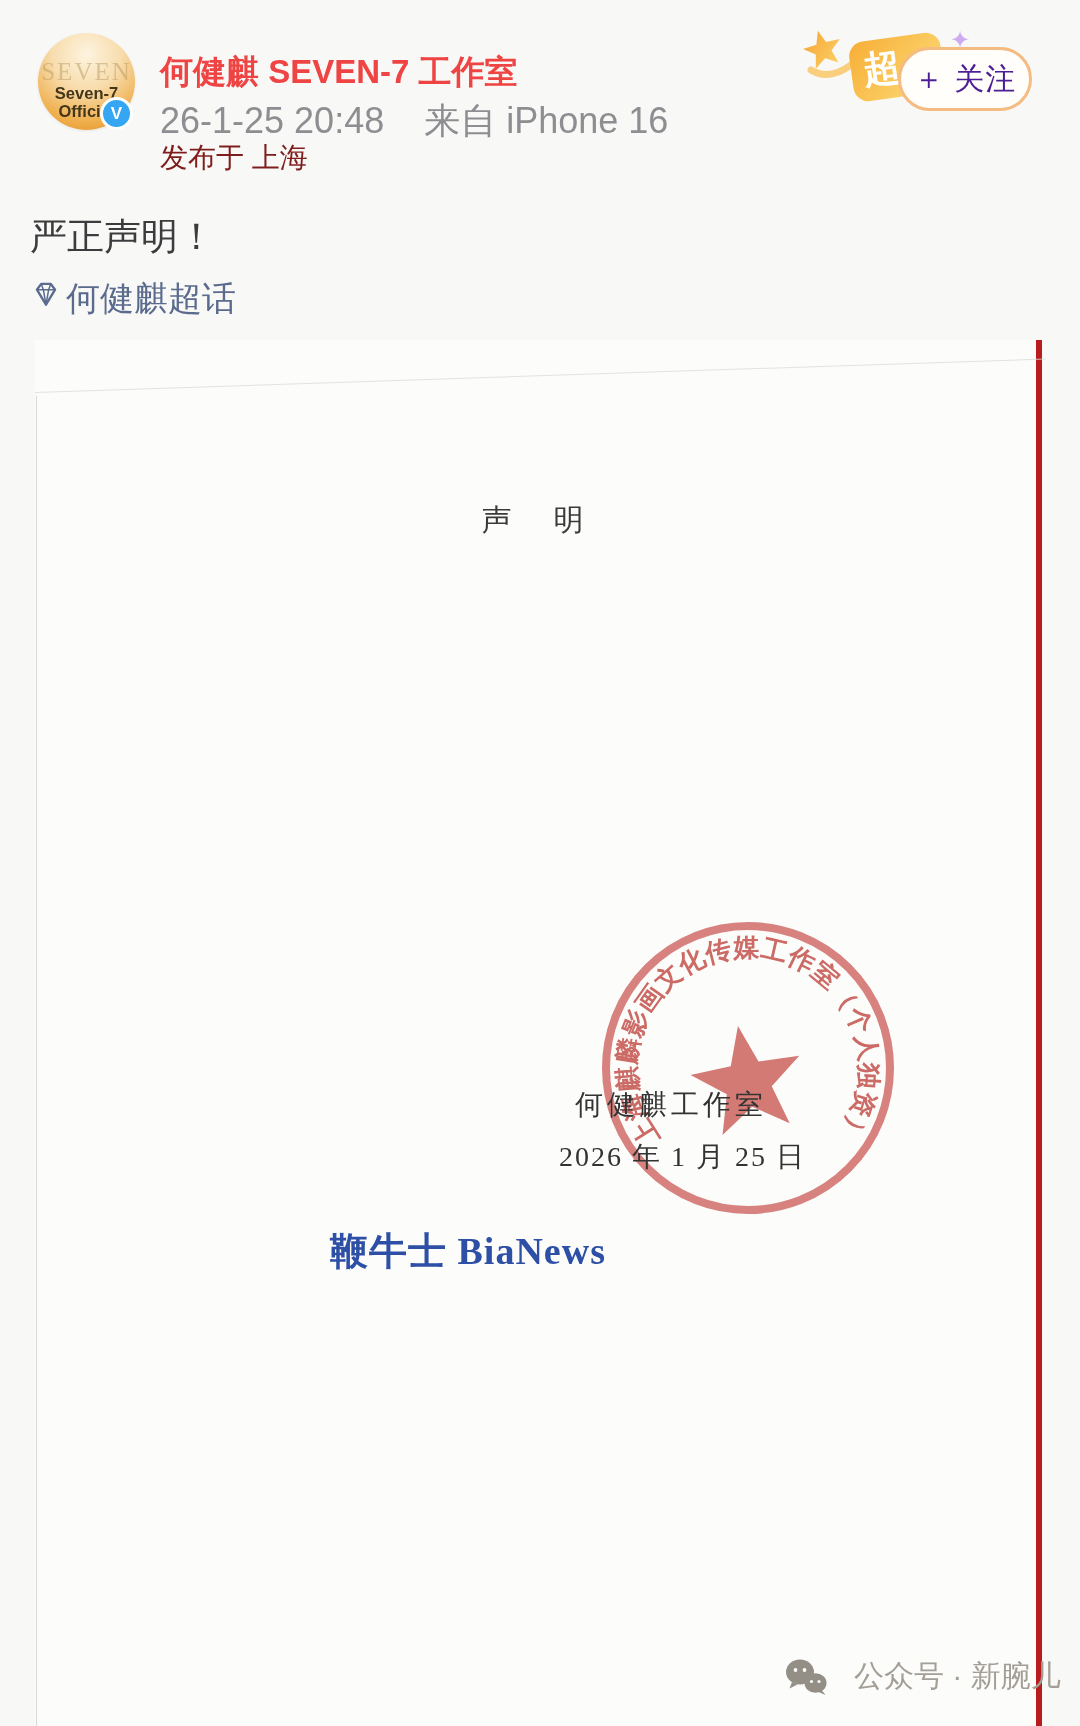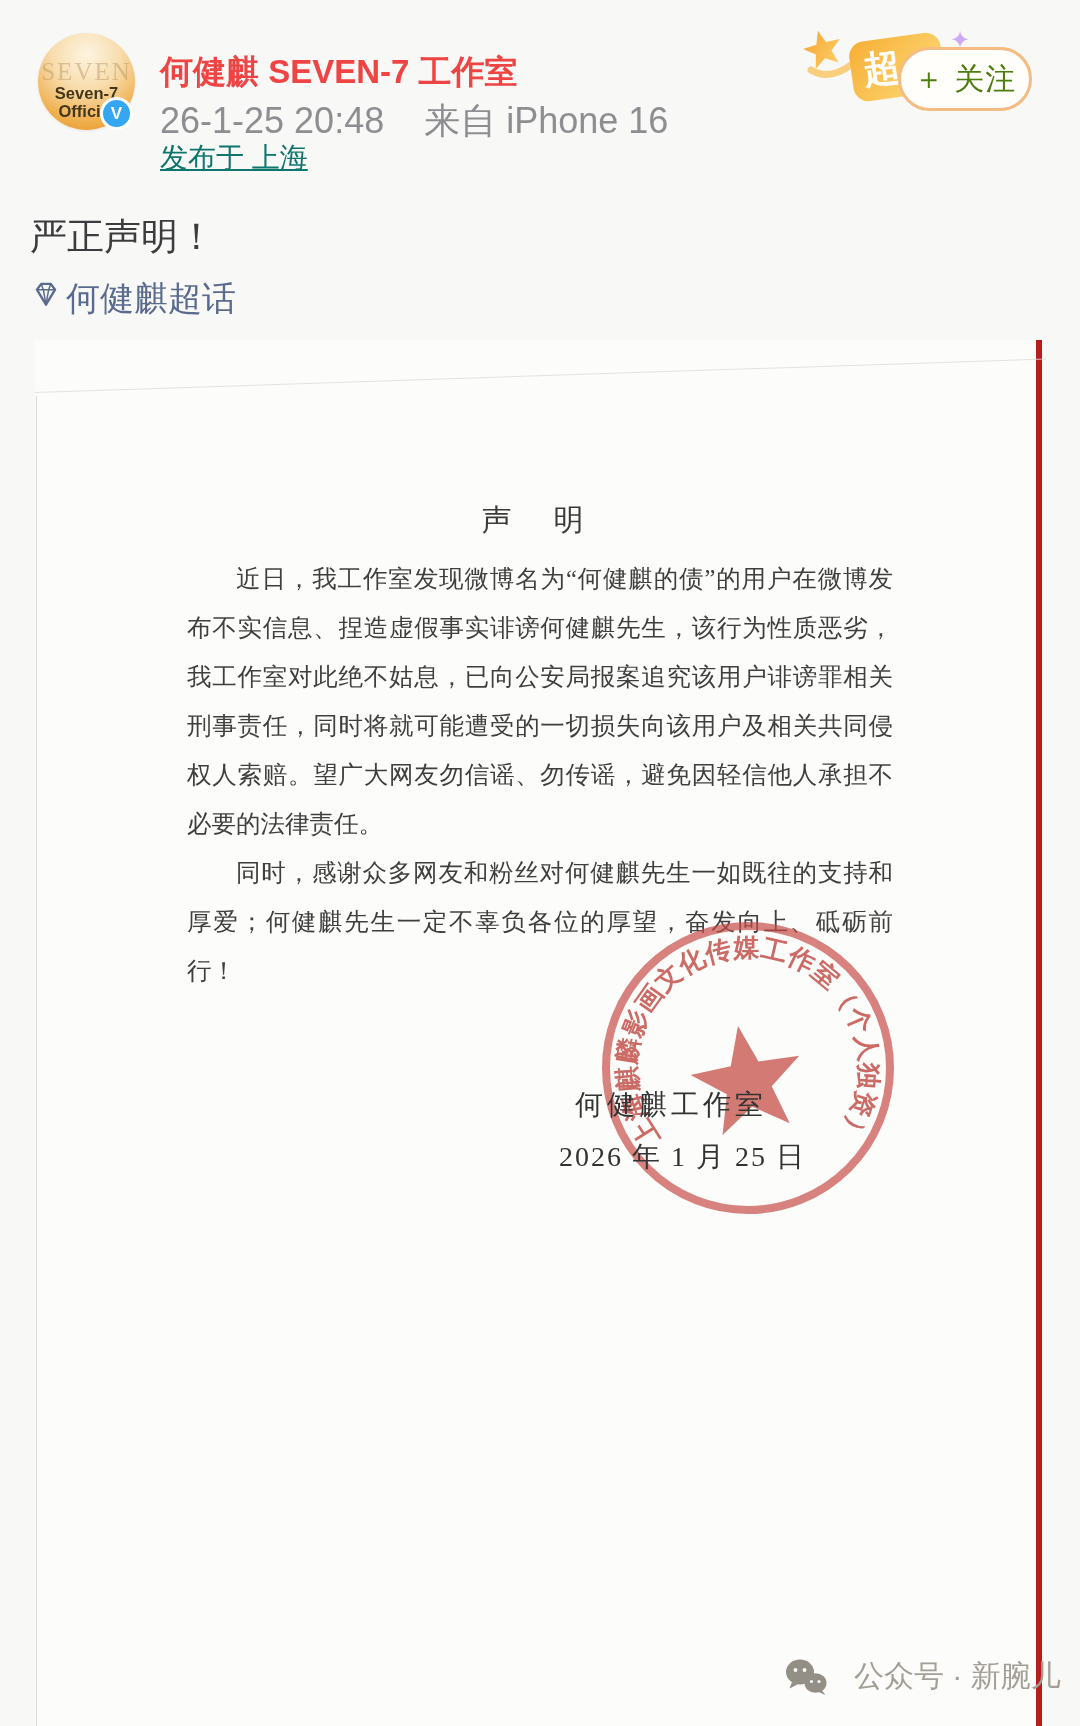--- a/index.html
+++ b/index.html
@@ -20,35 +20,35 @@
   .avatar-inner{position:absolute;left:0;top:26px;width:100%;text-align:center;line-height:1.05;}
   .avatar-faint{font-family:"Liberation Serif",serif;font-size:25px;letter-spacing:2px;color:rgba(184,150,94,.48);}
   .avatar-line{font-size:16.5px;font-weight:bold;color:#43361a;}
   .v-badge{
     left:100px;top:97px;width:33px;height:33px;border-radius:50%;
     background:#35a6f1;border:3px solid #fdfdfc;box-sizing:border-box;
     color:#fff;font-size:17px;font-weight:bold;text-align:center;line-height:27px;
   }
   .username{left:160px;top:50px;font-size:33px;font-weight:bold;color:#ef4444;}
   .meta-line{left:160px;top:97px;font-size:36px;color:#8e8e92;}
-  .loc-line{left:160px;top:139px;font-size:28px;color:#0f766e;text-decoration:underline;}
+  .loc-line{left:160px;top:139px;font-size:28px;color:#7f1d1d;}
 
   .star-swoosh{left:793px;top:24px;}
   .super-badge{
     left:851px;top:37px;width:92px;height:60px;border-radius:15px;
     background:linear-gradient(135deg,#f7ae36 0%,#fbcf66 70%,#fde28c 100%);
     transform:rotate(-8deg);z-index:1;
     color:#fff;font-size:38px;font-weight:bold;text-align:left;
     line-height:58px;padding-left:12px;box-sizing:border-box;
   }
   .sparkle{left:950px;top:26px;font-size:24px;color:#ccabf2;z-index:3;}
   .follow-btn{
     left:898px;top:47px;width:134px;height:64px;border-radius:32px;
     background:#fffefa;border:3px solid #f4bb82;box-sizing:border-box;
-    color:#4d7c0f;font-size:30px;text-align:center;line-height:58px;z-index:2;
+    color:#4c1d95;font-size:30px;text-align:center;line-height:58px;z-index:2;
     letter-spacing:1px;
   }
 
   
   .post-title{left:30px;top:212px;font-size:37px;color:#3c3c3e;}
   .supertopic{left:30px;top:276px;font-size:34px;color:#5b6b8e;display:flex;gap:4px;}
   .supertopic svg{position:relative;top:2px;}
 
   
   .attachment{
@@ -137,39 +137,36 @@
   </svg>
   <span>何健麒超话</span>
 </div>
 
 <div class="abs attachment">
   <div class="paper-top-edge"></div>
   <div class="paper-left-edge"></div>
 
   <div class="doc doc-title">声　明</div>
 
-  <div class="doc doc-body">
-    <p>近日，我工作室发现微博名为“何健麒的债”的用户在微博发布不实信息、捏造虚假事实诽谤何健麒先生，该行为性质恶劣，我工作室对此绝不姑息，已向公安局报案追究该用户诽谤罪相关刑事责任，同时将就可能遭受的一切损失向该用户及相关共同侵权人索赔。望广大网友勿信谣、勿传谣，避免因轻信他人承担不必要的法律责任。</p>
-    <p>同时，感谢众多网友和粉丝对何健麒先生一如既往的支持和厚爱；何健麒先生一定不辜负各位的厚望，奋发向上、砥砺前行！</p>
-  </div>
 
   <svg class="seal" width="300" height="300" viewBox="0 0 300 300">
     <circle cx="150" cy="150" r="142" fill="none" stroke="rgba(197,75,69,0.75)" stroke-width="8"></circle>
     <defs>
       <path id="arcpath" d="M 64,222 A 112,112 0 1 1 236,222" fill="none"></path>
     </defs>
     <text font-size="26" fill="rgba(190,66,60,0.85)" font-family="Liberation Serif, serif" font-weight="bold">
       <textPath href="#arcpath" startOffset="2" textLength="500">上海麒麟影画文化传媒工作室（个人独资）</textPath>
     </text>
     <polygon points="150,107 164.1,145.6 205.2,147.1 172.8,172.4 184.1,211.9 150,189 115.9,211.9 127.2,172.4 94.8,147.1 135.9,145.6" fill="rgba(197,75,69,0.8)" transform="rotate(-10 150 165)"></polygon>
   </svg>
 
   <div class="doc signature">何健麒工作室</div>
   <div class="doc doc-date">2026 年 1 月 25 日</div>
 
+  <div class="press-watermark">鞭牛士 BiaNews</div>
 </div>
 
 <div class="abs footer-mark">
   <svg width="46" height="38" viewBox="0 0 46 38">
     <ellipse cx="16" cy="14" rx="14" ry="12.5" fill="#938e86"></ellipse>
     <path d="M8 24 L5.5 30.5 L13.5 26.5 Z" fill="#938e86"></path>
     <ellipse cx="31.5" cy="25" rx="11" ry="9.8" fill="#938e86"></ellipse>
     <path d="M38 32.5 L41.5 37 L33.5 33.5 Z" fill="#938e86"></path>
     <circle cx="11.5" cy="12" r="1.9" fill="#fcfcfa"></circle>
     <circle cx="20.5" cy="12" r="1.9" fill="#fcfcfa"></circle>

